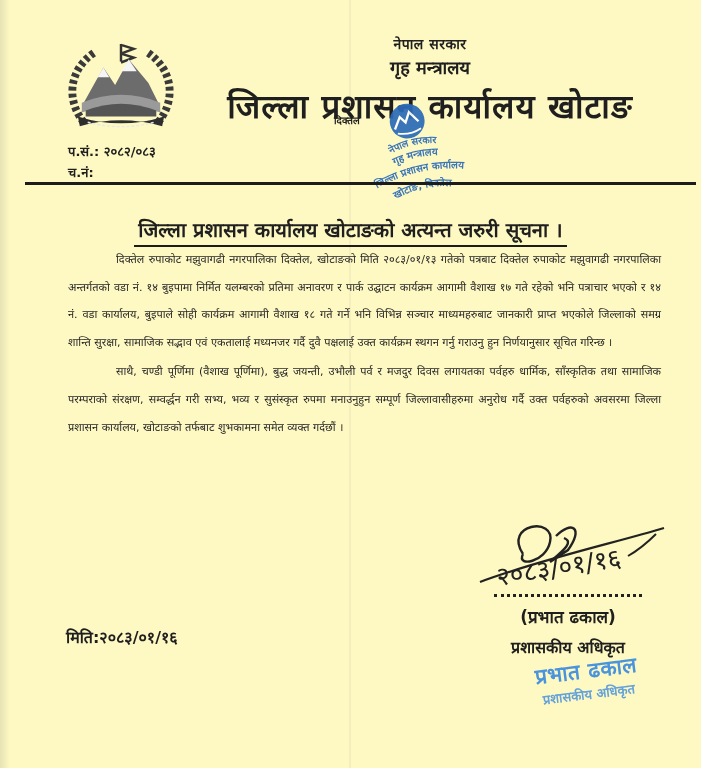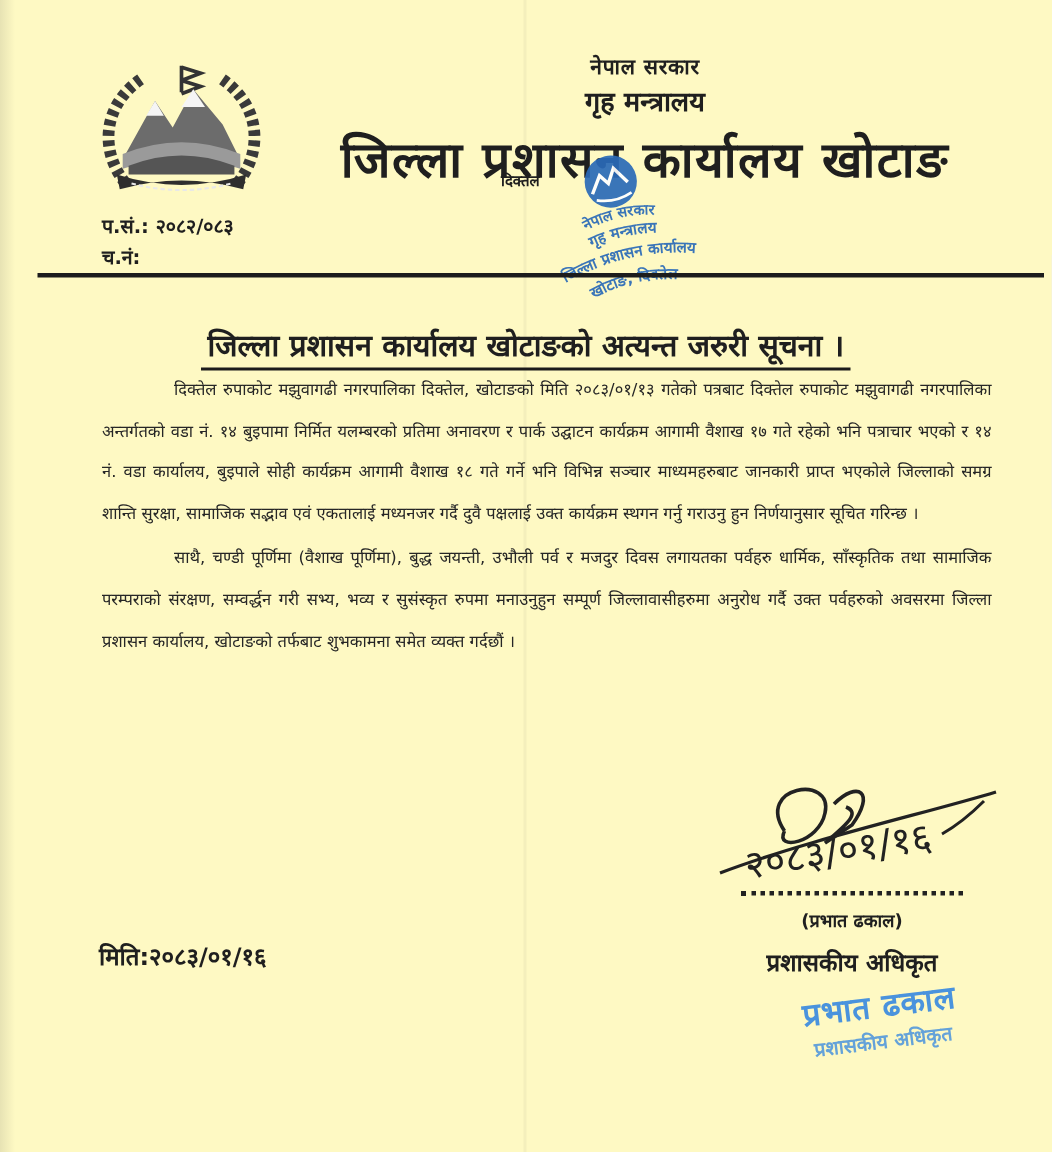--- a/index.html
+++ b/index.html
@@ -51,21 +51,21 @@
     position:absolute;left:68px;top:246px;width:593px;
     font-size:11px;line-height:27.6px;text-align:justify;
     color:#262626;
   }
   .body-text p{margin:0 0 2px;text-indent:48px;}
 
   
   .sig-art{position:absolute;left:468px;top:516px;width:210px;height:92px;}
   .sig-block{position:absolute;left:488px;top:592px;width:160px;text-align:center;}
   .sig-dots{border-bottom:3px dotted #222;height:2px;margin:0 6px 8px;}
-  .sig-name{font-size:12px;font-weight:bold;}
+  .sig-name{font-size:17px;font-weight:bold;}
   .sig-post{font-size:16px;font-weight:bold;margin-top:8px;}
 
   .date-line{position:absolute;left:66px;top:626px;font-size:16px;font-weight:bold;}
 
   .name-stamp{
     position:absolute;left:502px;top:656px;width:170px;text-align:center;
     transform:rotate(-7deg);color:#4a93dd;
   }
   .name-stamp .ns-name{font-size:21px;font-weight:bold;letter-spacing:.5px;}
   .name-stamp .ns-post{font-size:13px;font-weight:bold;margin-top:1px;opacity:.85;}

